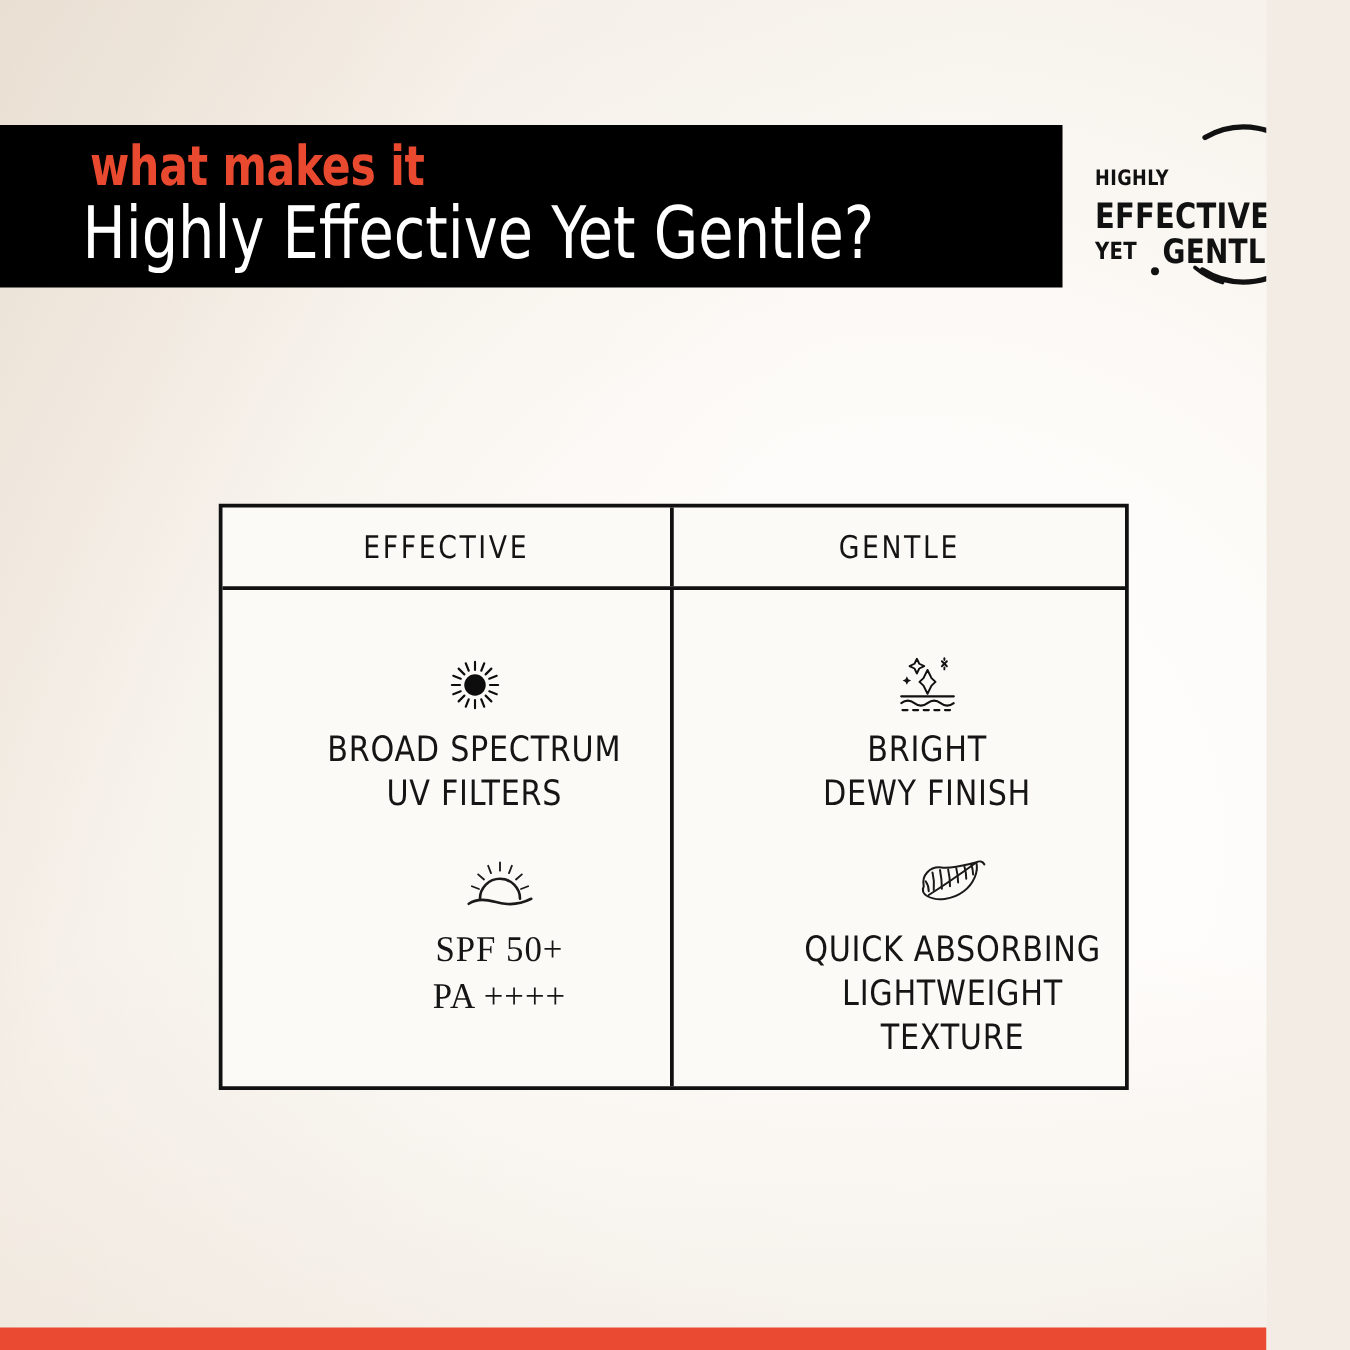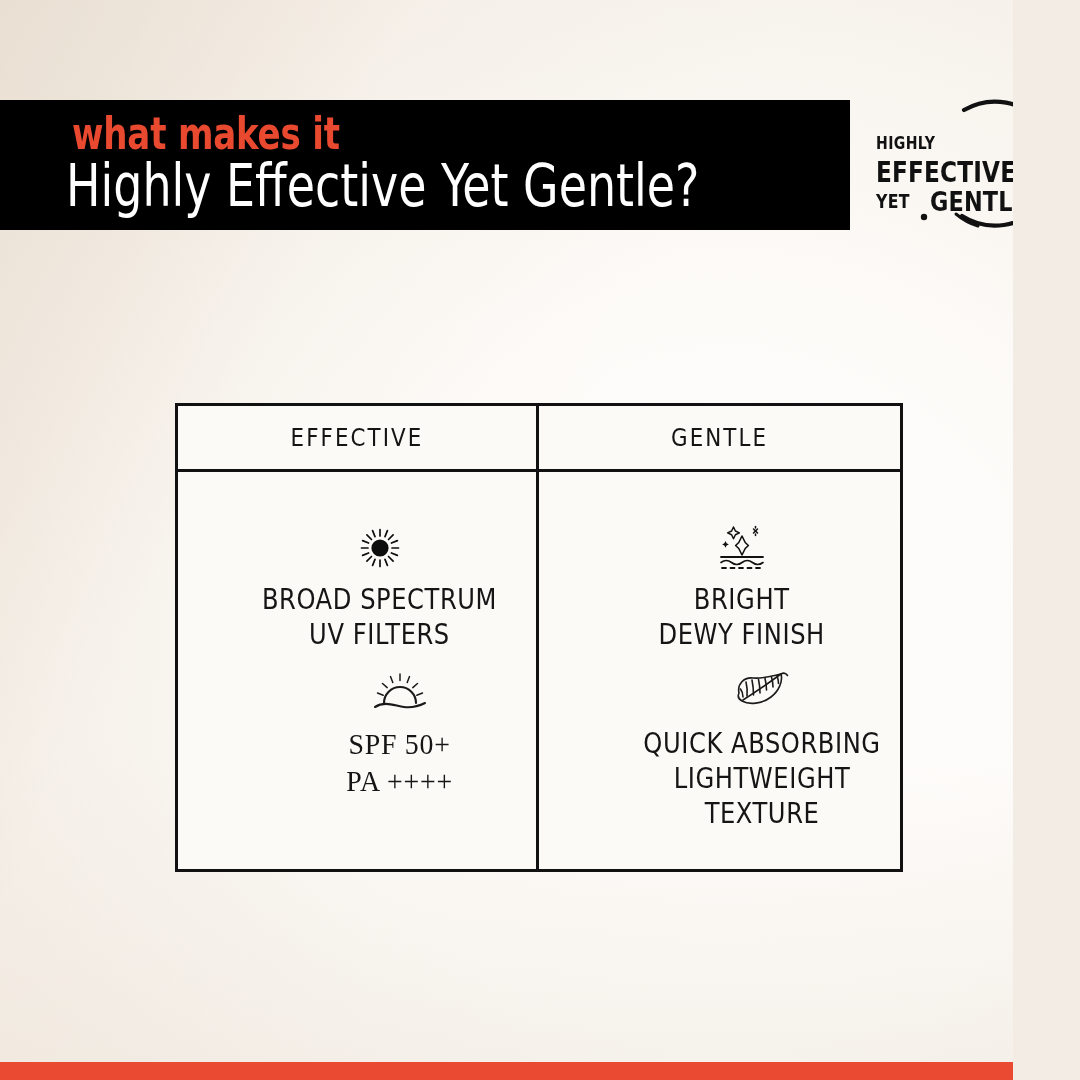--- a/index.html
+++ b/index.html
@@ -155,21 +155,21 @@
   .cell-stack {
     position: absolute;
     left: 0;
     right: 0;
     display: flex;
     flex-direction: column;
     align-items: center;
     padding-left: 45px;
   }
   .cell-1 { top: 52px; }
-  .cell-2 { top: 196px; margin-left: 40px; }
+  .cell-2 { top: 212px; margin-left: 40px; }
 
   .feature-icon {
     height: 48px;
     display: flex;
     align-items: center;
     justify-content: center;
     margin-bottom: 10px;
   }
   .feature-label {
     text-align: center;

